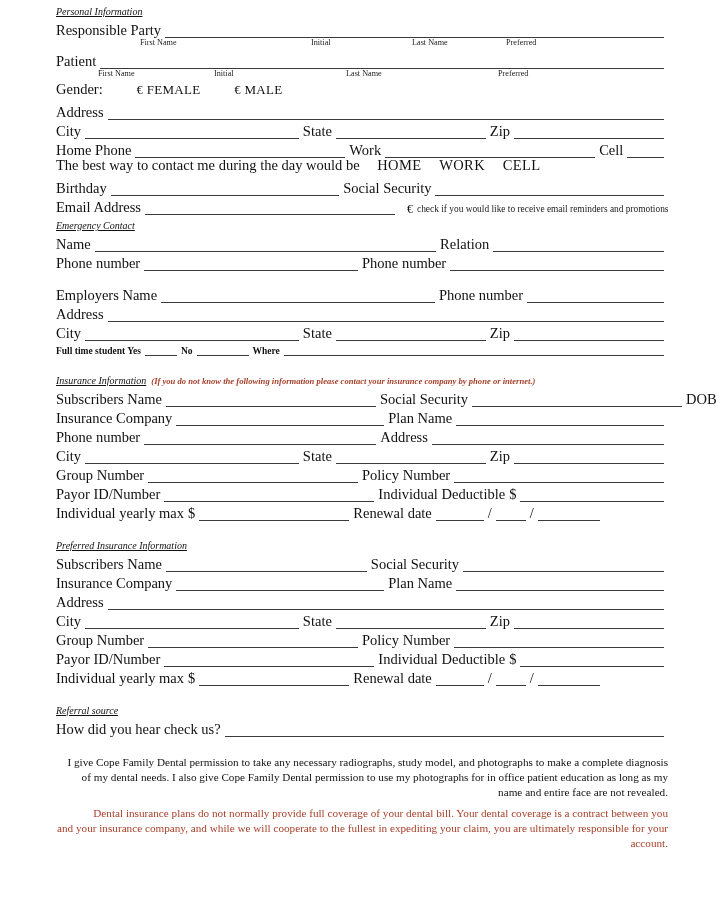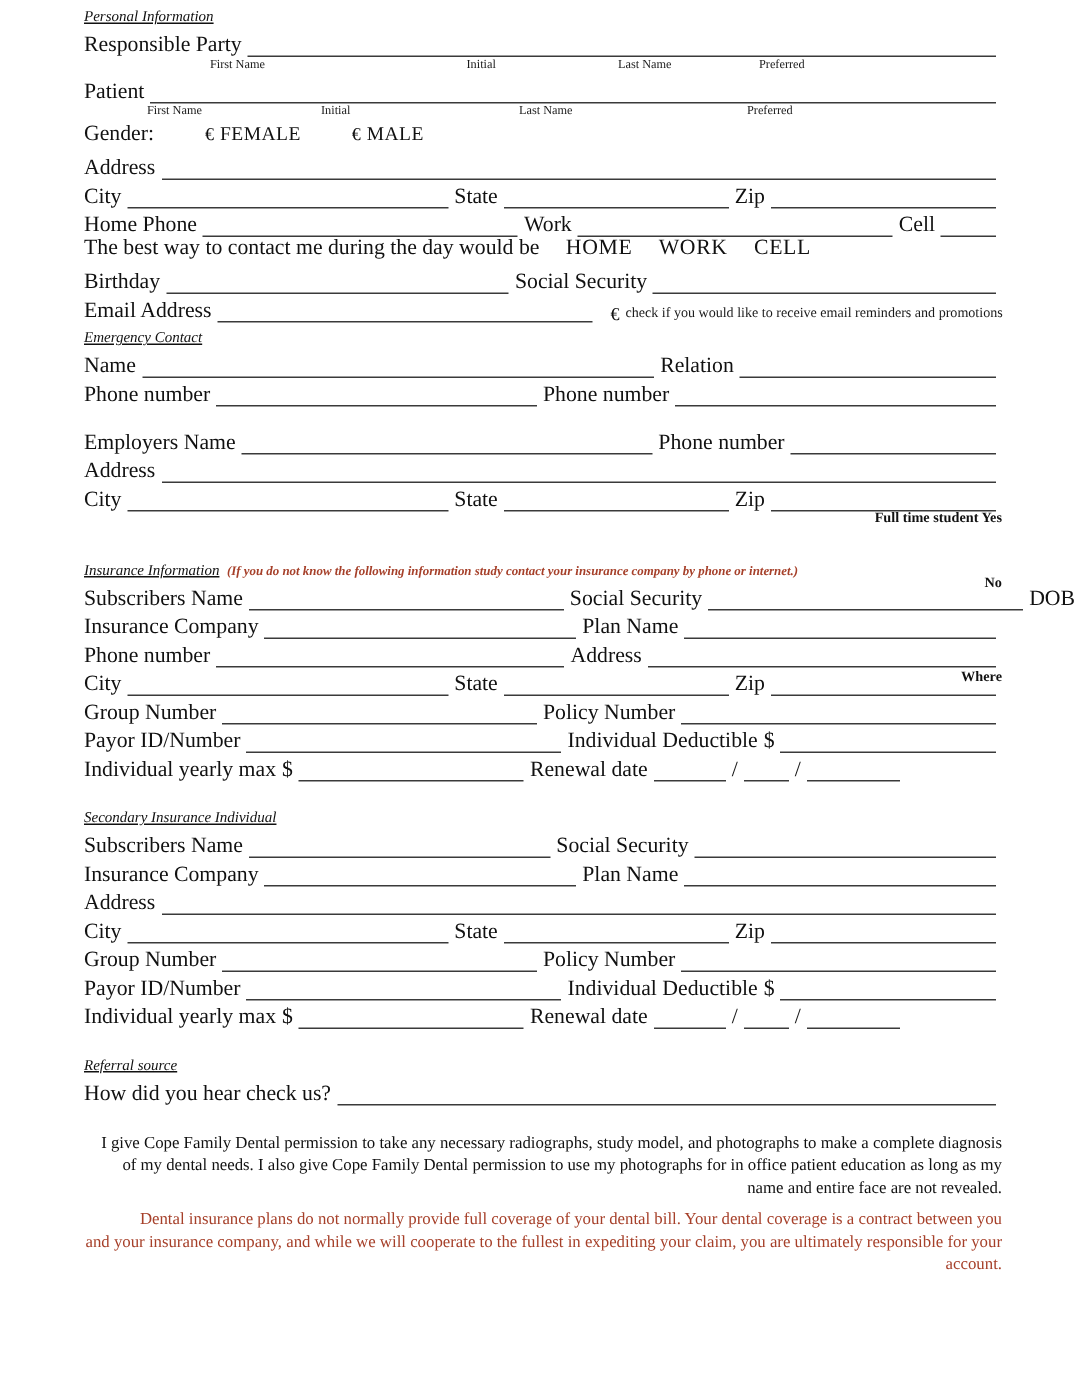--- a/index.html
+++ b/index.html
@@ -82,21 +82,20 @@
 
   .emailnote { font-size:9.4px; color:#1a1a1a; }
 
   .fts {
     font-size:9.5px;
     font-weight:bold;
     display:flex;
     align-items:flex-end;
     height:15px;
     white-space:nowrap;
-    flex-direction:column;
   }
   .fts .rule { border-bottom:1px solid #3a3a3a; height:10px; margin:0 4px; }
   .fts .r1 { flex:0 0 32px; }
   .fts .r2 { flex:0 0 52px; }
   .fts .r3 { flex:1 1 auto; }
 
   .spacer-sm { height:7px; }
   .spacer-md { height:13px; }
   .spacer-lg { height:18px; }
 
@@ -247,21 +246,21 @@
         <span class="rule r2"></span>
         <span>Where</span>
         <span class="rule r3"></span>
       </div>
     </div>
 
     <div class="spacer-md"></div>
 
     <div>
       <div>
-        <span class="sect-head">Insurance Information</span><span class="note-red">(If you do not know the following information study contact your insurance company by phone or internet.)</span>
+        <span class="sect-head">Insurance Information</span><span class="note-red">(If you do not know the following information please contact your insurance company by phone or internet.)</span>
       </div>
 
       <div class="row">
         <span class="lbl">Subscribers Name</span>
         <span class="rule w-lg"></span>
         <span class="lbl">Social Security</span>
         <span class="rule w-lg"></span>
         <span class="lbl">DOB</span>
 
       </div>
@@ -314,21 +313,21 @@
         <span class="rule w-xs" style="flex:0 0 30px;"></span>
         <span class="lbl">/</span>
         <span class="rule" style="flex:0 0 62px;"></span>
         <span style="flex:1 1 auto;"></span>
       </div>
     </div>
 
     <div class="spacer-md"></div>
 
     <div>
-      <div class="sect-head">Secondary Insurance Individual</div>
+      <div class="sect-head">Preferred Insurance Information</div>
 
       <div class="row">
         <span class="lbl">Subscribers Name</span>
         <span class="rule grow2"></span>
         <span class="lbl">Social Security</span>
         <span class="rule grow2"></span>
       </div>
 
       <div class="row">
         <span class="lbl">Insurance Company</span>

